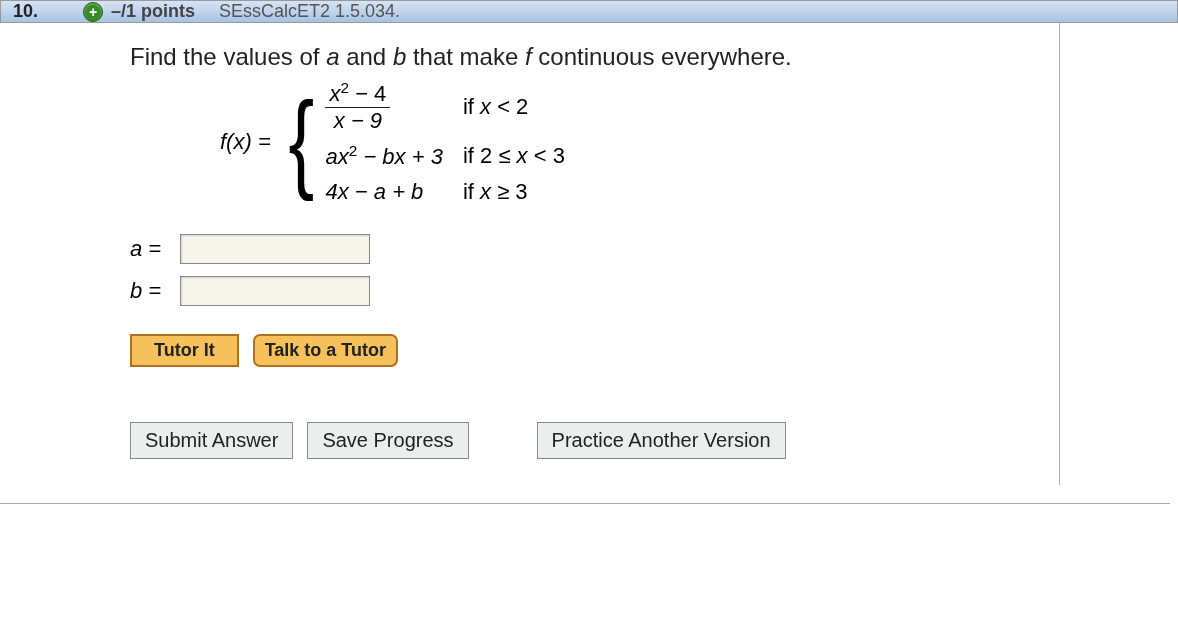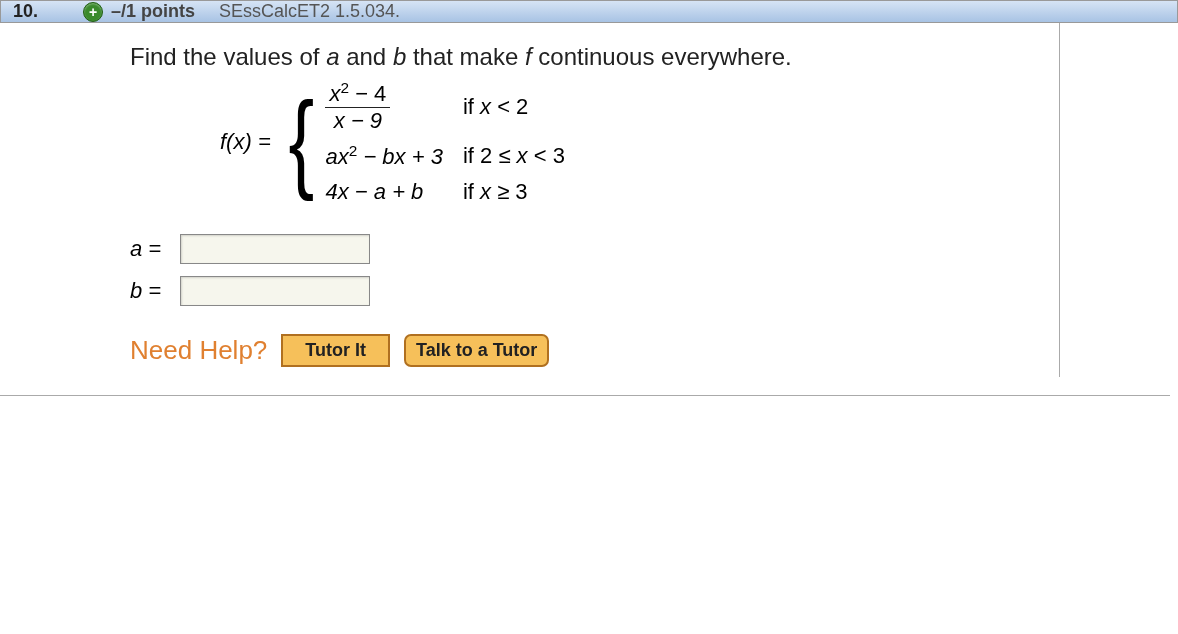--- a/index.html
+++ b/index.html
@@ -233,21 +233,26 @@
     <label><em>a = </em></label>
     <input class="answer-input" type="text" style="">
   </div>
 
   <div class="answer-row">
     <label><em>b = </em></label>
     <input class="answer-input" type="text" style="">
   </div>
 
   <div class="need-help">
-    <span class="need-help-label">Need Help?</span>
     <button class="orange-btn">Tutor It</button>
     <button class="orange-btn tutor">Talk to a Tutor</button>
   </div>
 
+  <div class="action-row">
+    <button class="gray-btn">Submit Answer</button>
+    <button class="gray-btn">Save Progress</button>
+    <span class="spacer"></span>
+    <button class="gray-btn">Practice Another Version</button>
+  </div>
 
 </div>
 
 <hr class="bottom-rule">
 
 </body></html>

